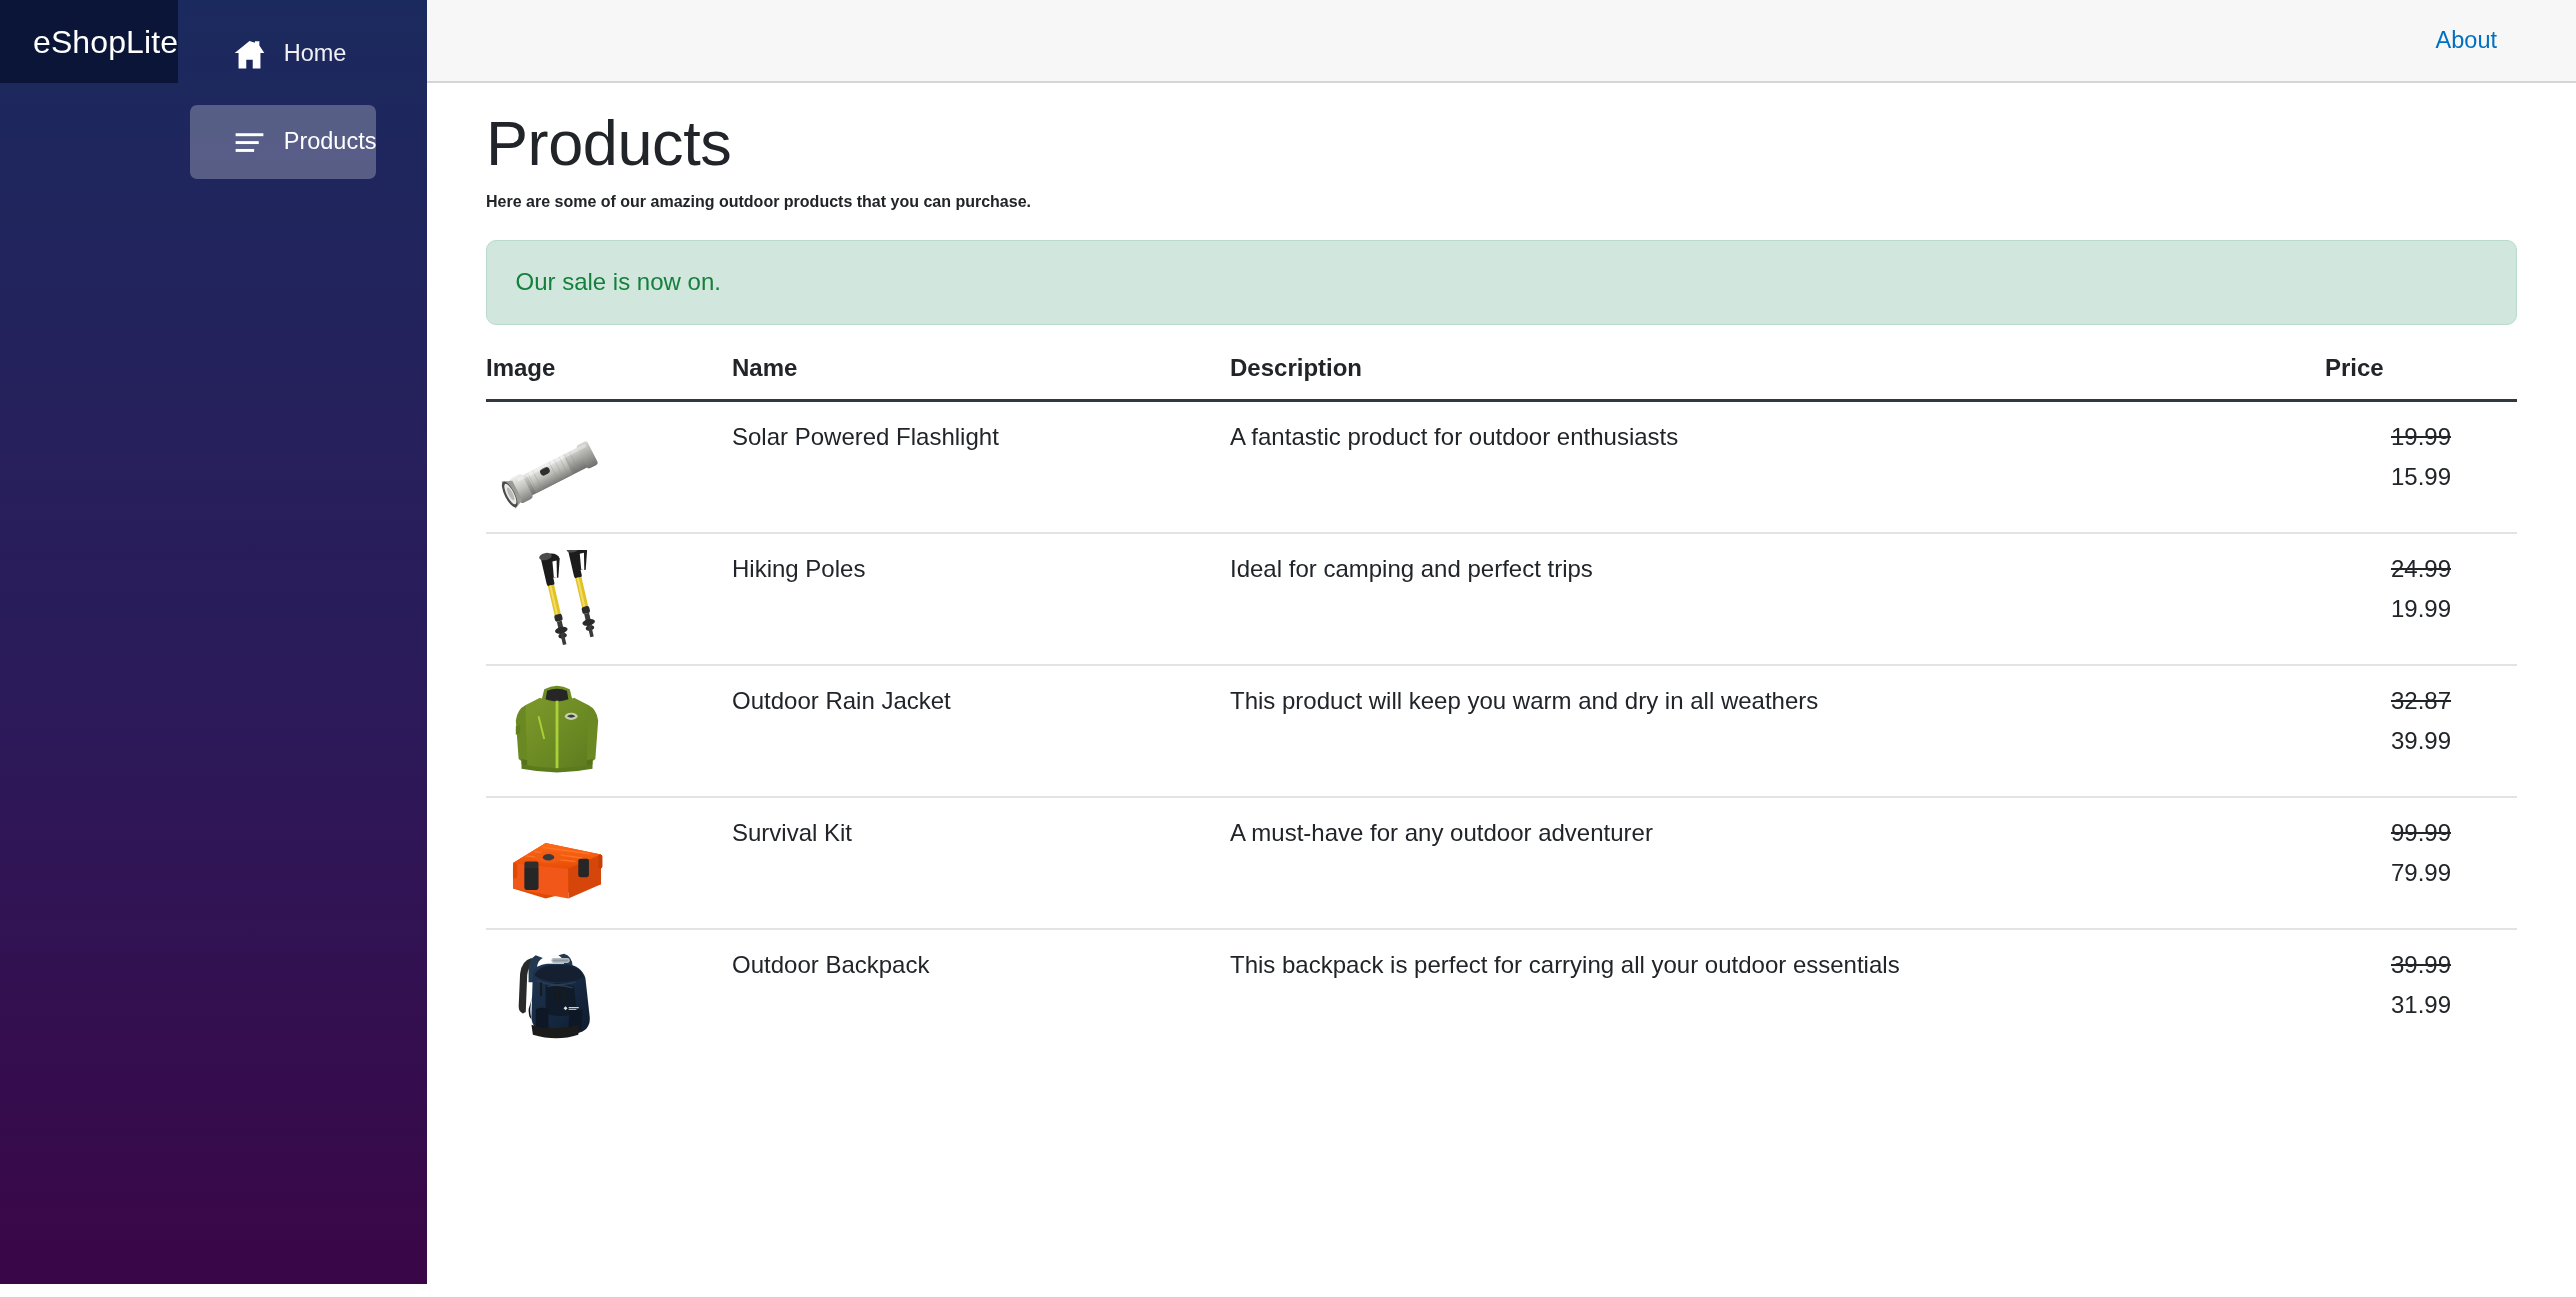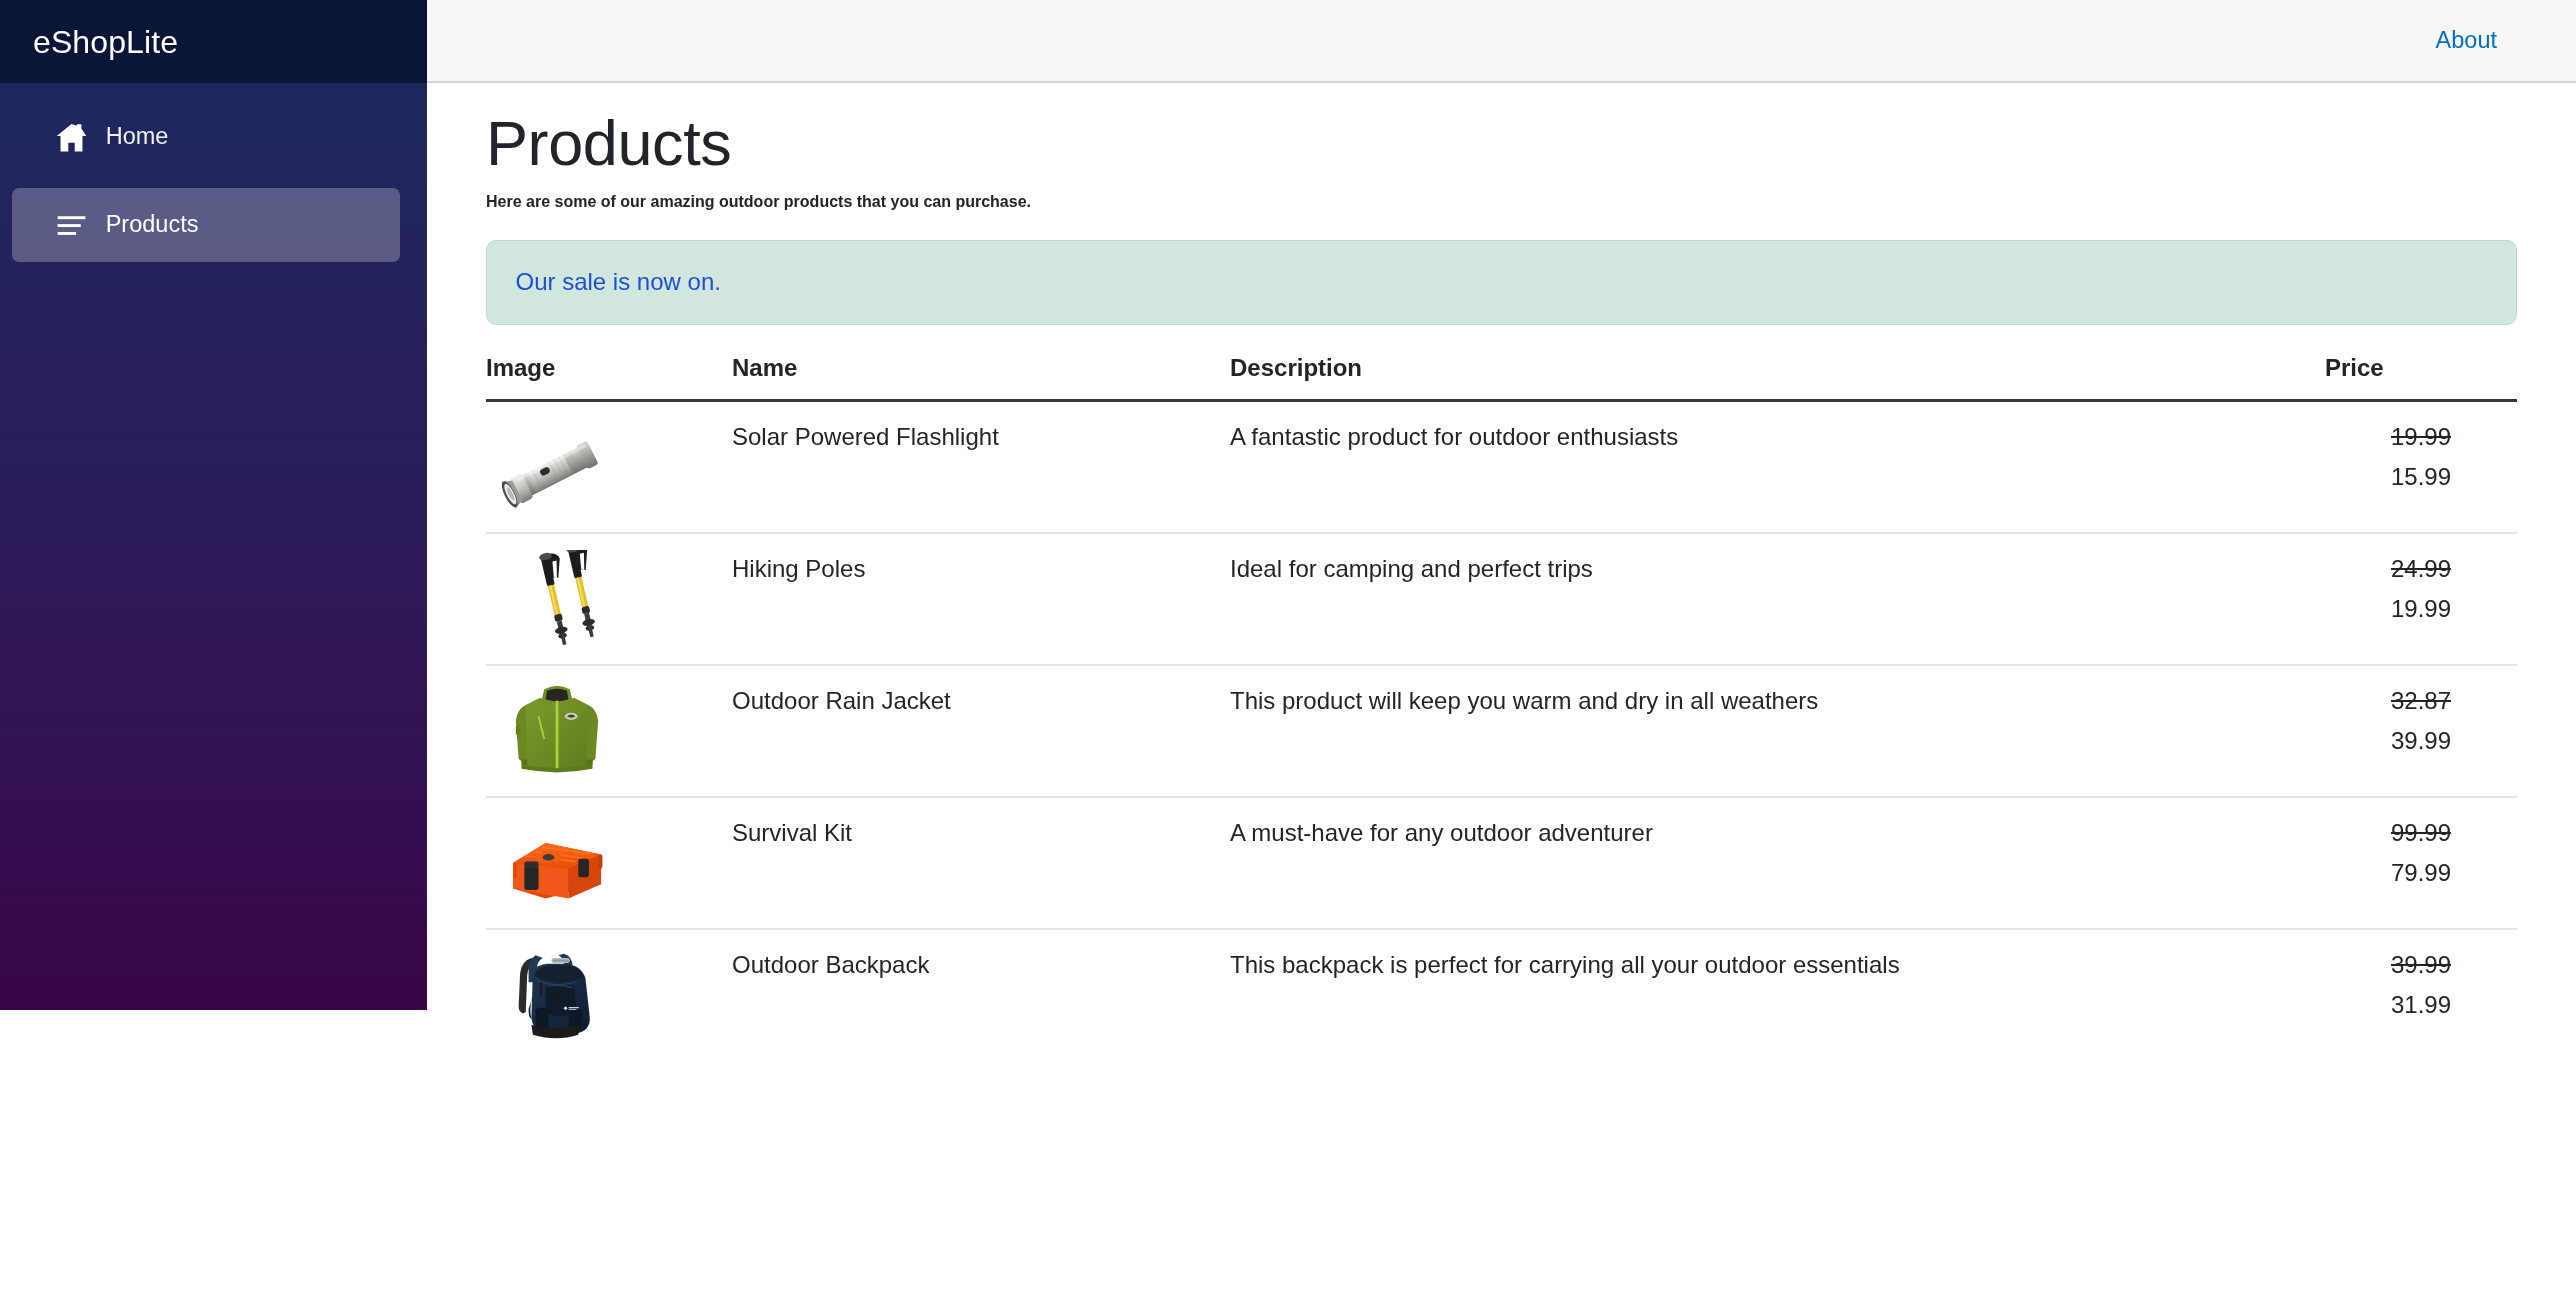--- a/index.html
+++ b/index.html
@@ -17,24 +17,24 @@
     width: 2576px;
     height: 1297px;
     display: flex;
     flex-direction: row;
   }
 
   
   .sidebar {
     width: 427px;
     min-width: 427px;
-    height: 1010px;
+    height: 1284px;
     background-image: linear-gradient(180deg, #1b2a5e 0%, #2c1a5a 55%, #3a0647 100%);
     display: flex;
-    flex-direction: column;
+    flex-direction: row;
     position: relative;
     z-index: 2;
   }
   .navbar-brand-bar {
     height: 83px;
     min-height: 83px;
     background: #0a1538;
     display: flex;
     align-items: center;
     padding-left: 33px;
@@ -128,21 +128,21 @@
     line-height: 1.35;
     color: #212529;
     font-weight: bold;
   }
 
   .alert-success {
     margin-top: 27px;
     background: #d1e7dd;
     border: 1.4px solid #badbcc;
     border-radius: 10px;
-    color: #1d4ed8;
+    color: #15803d;
     font-size: 24px;
     line-height: 1.2;
     padding: 27px 28.5px;
   }
 
   
   table.products {
     width: 100%;
     border-collapse: collapse;
     margin-top: 30px;

